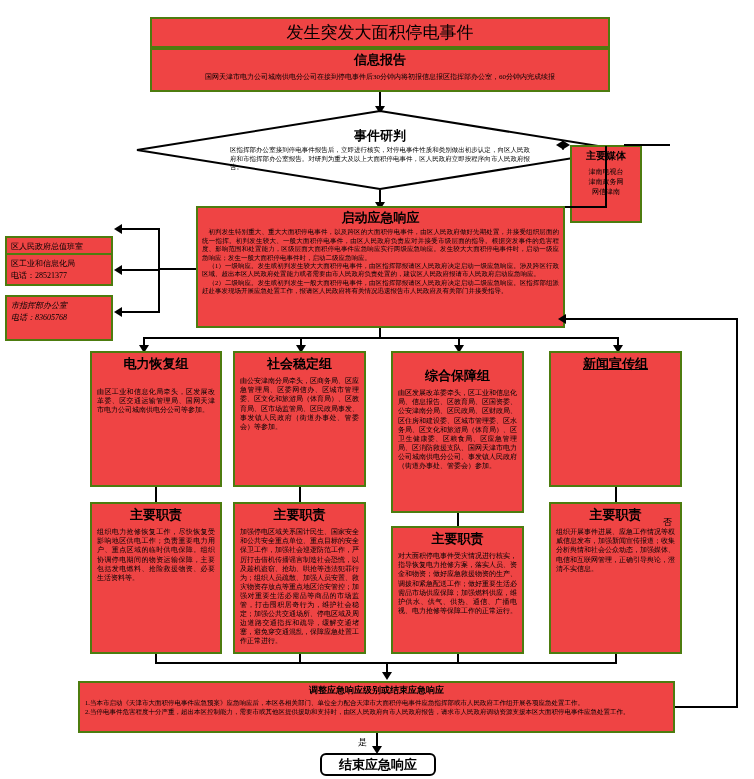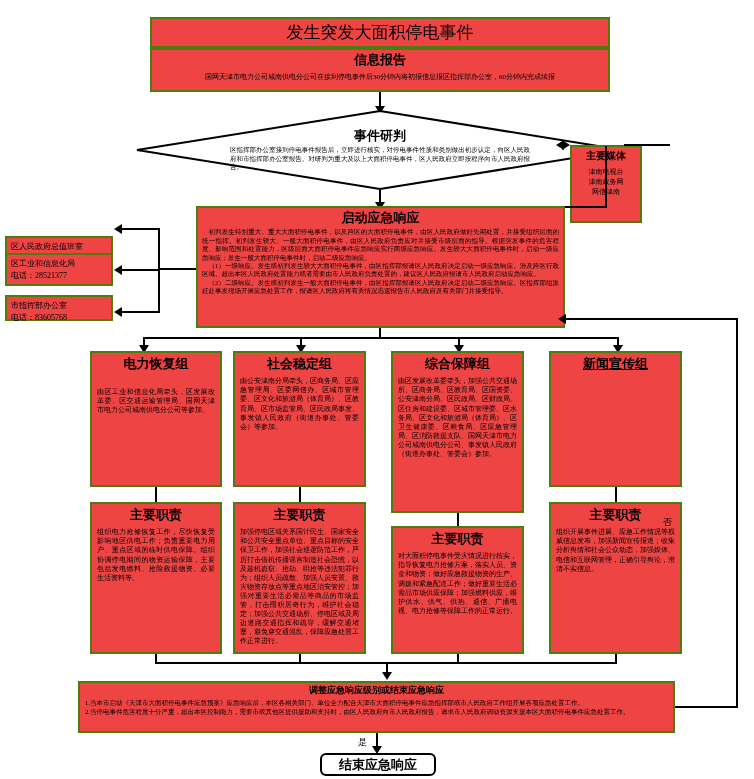--- a/index.html
+++ b/index.html
@@ -168,21 +168,21 @@
     </div>
   </div>
 
   <div class="box contact-box" style="left:5px; top:253px; width:108px; height:33px;">
     <div>区工业和信息化局</div>
     <div>
       <span>电话：</span><span>28521377</span>
     </div>
   </div>
 
-  <div class="box contact-box" style="left:5px; top:295px; width:108px; height:26px;">
+  <div class="box contact-box" style="left:5px; top:295px; width:108px; height:46px;font-style:italic;">
     <div>市指挥部办公室</div>
     <div>
       <span>电话：</span><span>83605768</span>
     </div>
   </div>
 
   <div class="line vline" style="left:158px; top:229px; width:2px; height:84px;"></div>
   <div class="line hline" style="left:122px; top:228px; width:38px; height:2px;"></div>
   <div class="line hline" style="left:122px; top:269px; width:38px; height:2px;"></div>
   <div class="line hline" style="left:122px; top:311px; width:38px; height:2px;"></div>
@@ -224,23 +224,23 @@
     <div class="ttl grp-title">社会稳定组</div>
     <div class="body-text xsmall" style="margin-top:5px;">由公安津南分局牵头，区商务局、区应急管理局、区委网信办、区城市管理委、区文化和旅游局（体育局）、区教育局、区市场监管局、区民政局事发、事发镇人民政府（街道办事处、管委会）等参加。</div>
   </div>
   <div class="line vline" style="left:299px; top:487px; width:2px; height:15px;"></div>
 
   <div class="box" style="left:233px; top:502px; width:133px; height:152px; padding:3px 5px;">
     <div class="ttl grp-title">主要职责</div>
     <div class="body-text xsmall" style="margin-top:5px;">加强停电区域关系国计民生、国家安全和公共安全重点单位、重点目标的安全保卫工作，加强社会巡逻防范工作，严厉打击借机传播谣言制造社会恐慌，以及趁机盗窃、抢劫、哄抢等违法犯罪行为；组织人员疏散、加强人员安置、救灾物资存放点等重点地区治安管控；加强对重要生活必需品等商品的市场监管，打击囤积居奇行为，维护社会稳定；加强公共交通场所、停电区域及周边道路交通指挥和疏导，缓解交通堵塞，避免穿交通混乱，保障应急处置工作正常进行。</div>
   </div>
 
-  <div class="box" style="left:391px; top:351px; width:133px; height:162px; padding:3px 5px;">
+  <div class="box" style="left:391px; top:351px; width:133px; height:162px; padding:15px 5px;">
     <div class="ttl grp-title">综合保障组</div>
-    <div class="body-text xsmall" style="margin-top:5px;">由区发展改革委牵头，加强公共交通场所、区商务局、区教育局、区国资委、公安津南分局、区民政局、区财政局、区住房和建设委、区城市管理委、区水务局、区文化和旅游局（体育局）、区卫生健康委、区粮食局、区应急管理局、区消防救援支队、国网天津市电力公司城南供电分公司、事发镇人民政府（街道办事处、管委会）参加。</div>
+    <div class="body-text xsmall" style="margin-top:5px;">由区发展改革委牵头，区工业和信息化局、信息报告、区教育局、区国资委、公安津南分局、区民政局、区财政局、区住房和建设委、区城市管理委、区水务局、区文化和旅游局（体育局）、区卫生健康委、区粮食局、区应急管理局、区消防救援支队、国网天津市电力公司城南供电分公司、事发镇人民政府（街道办事处、管委会）参加。</div>
   </div>
   <div class="line vline" style="left:457px; top:513px; width:2px; height:13px;"></div>
 
   <div class="box" style="left:391px; top:526px; width:133px; height:128px; padding:3px 5px;">
     <div class="ttl grp-title">主要职责</div>
     <div class="body-text xsmall" style="margin-top:5px;">对大面积停电事件受灾情况进行核实，指导恢复电力抢修方案，落实人员、资金和物资；做好应急救援物资的生产、调拨和紧急配送工作；做好重要生活必需品市场供应保障；加强燃料供应，维护供水、供气、供热、通信、广播电视、电力抢修等保障工作的正常运行。</div>
   </div>
 
   <div class="box" style="left:549px; top:351px; width:133px; height:136px; padding:3px 5px;text-decoration:underline;">
     <div class="ttl grp-title">新闻宣传组</div>

